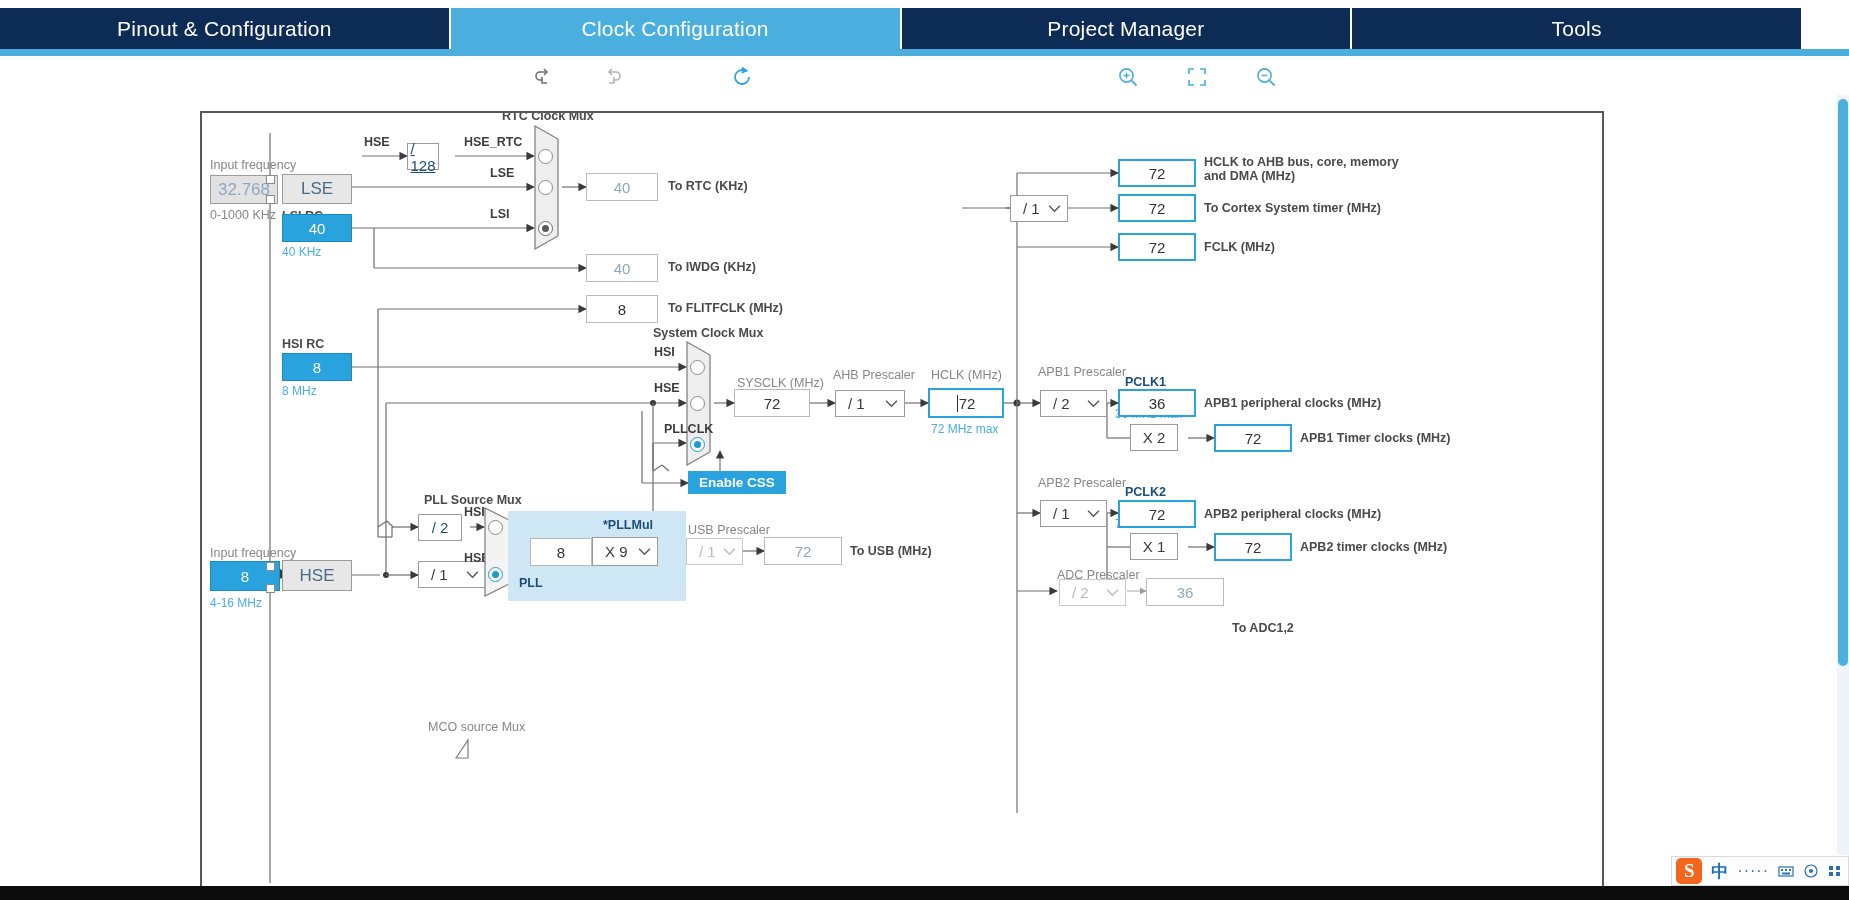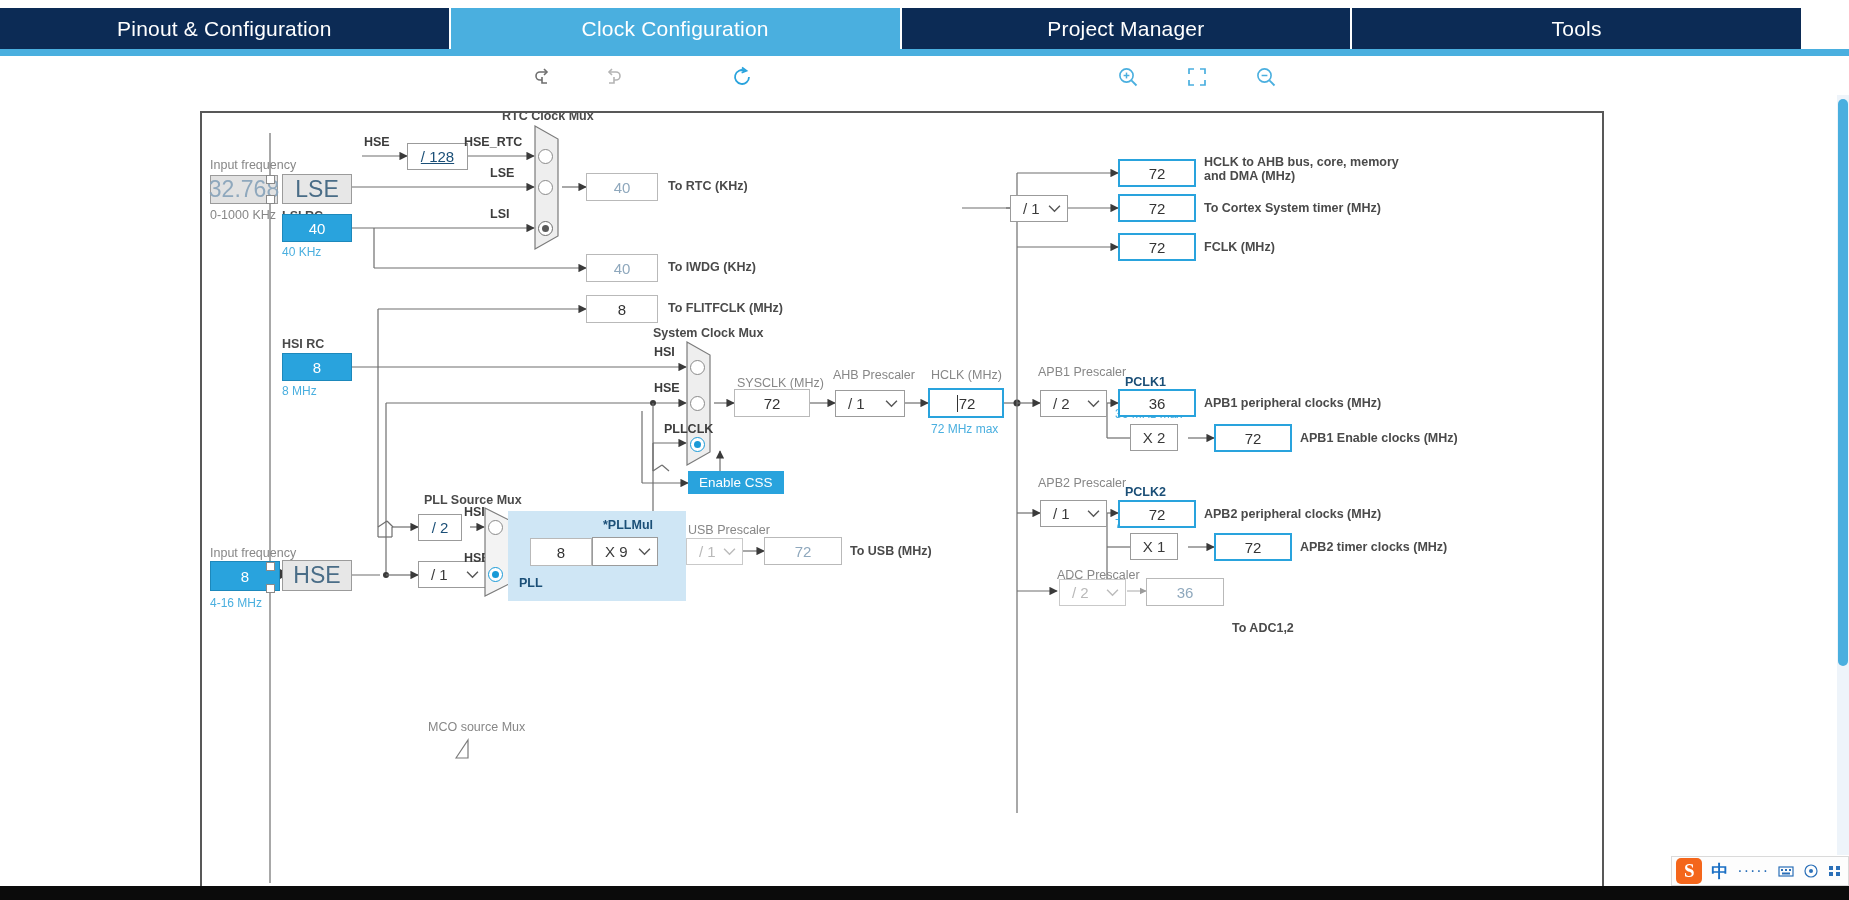--- a/index.html
+++ b/index.html
@@ -93,21 +93,21 @@
   }
   .fld.focus { border:2px solid #29a3dd; color:#333333; }
   .caret {
     display:inline-block; width:1px; height:17px; background:#333;
     margin-right:1px; vertical-align:middle;
   }
 
   
   .osc {
     width:68px; height:29px; background:#e7e7e7; border:1px solid #9b9b9b;
-    color:#4a6d87; font-size:23px;
+    color:#4a6d87; font-size:17px;
     display:flex; align-items:center; justify-content:center;
   }
   
   .divbox {
     height:27px; border:1px solid #9b9b9b; background:#ffffff;
     color:#3a3a3a; font-size:15px;
     display:flex; align-items:center; justify-content:center;
     padding:0 8px;
   }
   .divbox.c { color:#1b4f77; }
@@ -393,21 +393,21 @@
       <span>LSE</span>
     </div>
 
     <div class="n lbl-b" style="left:80px; top:96px;">LSI RC</div>
     <div class="n fld acc" style="left:80px; top:101px; width:70px; height:28px;">
       <span>40</span>
     </div>
     <div class="n lbl-blue" style="left:80px; top:132px;">40 KHz</div>
 
     <div class="n lbl-sig" style="left:162px; top:22px;">HSE</div>
-    <div class="n divbox c" style="left:205px; top:30px; width:61px;text-decoration:underline;">
+    <div class="n divbox c" style="left:205px; top:30px; width:32px;text-decoration:underline;">
       <span>/ 128</span>
     </div>
     <div class="n lbl-sig" style="left:262px; top:22px;">HSE_RTC</div>
 
     <div class="n lbl-b" style="left:300px; top:-4px;">RTC Clock Mux</div>
     <div class="mux" style="left:332px; top:12px;">
       <svg width="30" height="125" viewBox="0 0 30 125">
         <path d="M1 1 L24 14 L24 111 L1 124 Z" fill="#eeeeee" stroke="#7b7b7b" stroke-width="1.2"></path>
       </svg>
       <div class="radio" style="left:4px; top:24px;"></div>
@@ -444,21 +444,21 @@
         <path d="M1 1 L24 14 L24 111 L1 124 Z" fill="#eeeeee" stroke="#7b7b7b" stroke-width="1.2"></path>
       </svg>
       <div class="radio" style="left:4px; top:19px;"></div>
       <div class="radio" style="left:4px; top:55px;"></div>
       <div class="radio on" style="left:4px; top:96px;"></div>
     </div>
     <div class="n lbl-sig" style="left:452px; top:232px;">HSI</div>
     <div class="n lbl-sig" style="left:452px; top:268px;">HSE</div>
     <div class="n lbl-sig" style="left:462px; top:309px;">PLLCLK</div>
 
-    <div id="btn-css" style="left:486px; top:358px;">
+    <div id="btn-css" style="left:486px; top:358px;font-weight:bold;">
       <span>Enable CSS</span>
     </div>
 
     <div class="n lbl" style="left:535px; top:255px;margin-top:8px;">SYSCLK (MHz)</div>
     <div class="n fld dark" style="left:532px; top:276px; width:76px;">
       <span>72</span>
     </div>
 
     <div class="n lbl" style="left:631px; top:255px;">AHB Prescaler</div>
     <div class="n sel" style="left:633px; top:277px; width:70px;">
@@ -508,21 +508,21 @@
     <div class="n fld hl dark" style="left:916px; top:276px; width:78px; height:28px;">
       <span>36</span>
     </div>
     <div class="n lbl-b" style="left:1002px; top:283px;">APB1 peripheral clocks (MHz)</div>
     <div class="n divbox" style="left:928px; top:311px; width:48px;">
       <span>X 2</span>
     </div>
     <div class="n fld hl dark" style="left:1012px; top:311px; width:78px; height:28px;">
       <span>72</span>
     </div>
-    <div class="n lbl-b" style="left:1098px; top:318px;">APB1 Enable clocks (MHz)</div>
+    <div class="n lbl-b" style="left:1098px; top:318px;">APB1 Timer clocks (MHz)</div>
 
     <div class="n lbl" style="left:836px; top:363px;">APB2 Prescaler</div>
     <div class="n sel" style="left:838px; top:387px; width:67px;">
       <span>/ 1</span>
       <svg class="chev" viewBox="0 0 12 12">
             <path d="M1 3.5 L6 8.5 L11 3.5" fill="none" stroke="#555" stroke-width="1.3"></path>
           </svg>
     </div>
     <div class="n lbl-pll" style="left:923px; top:372px;">PCLK2</div>
     <div class="n lbl-blue" style="left:913px; top:404px;">72 MHz max</div>

